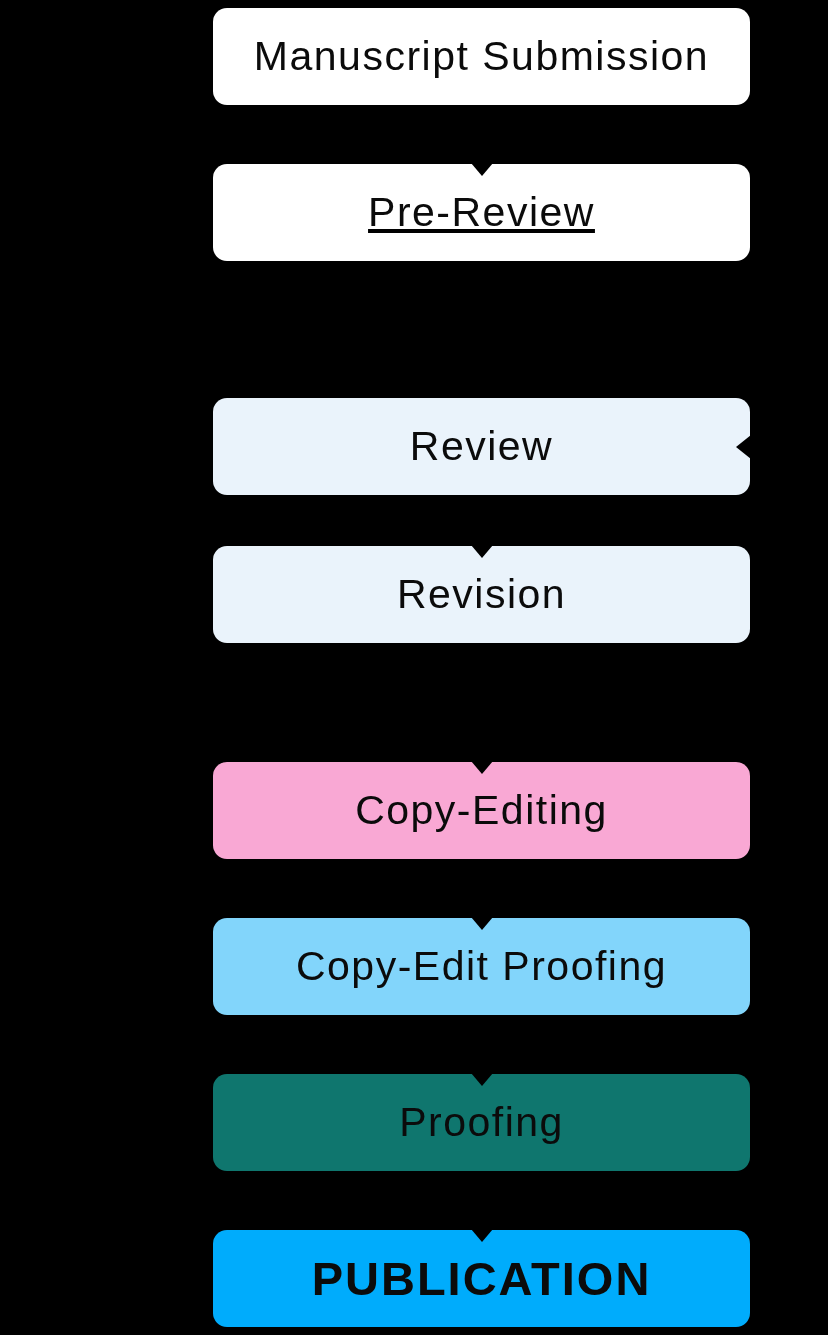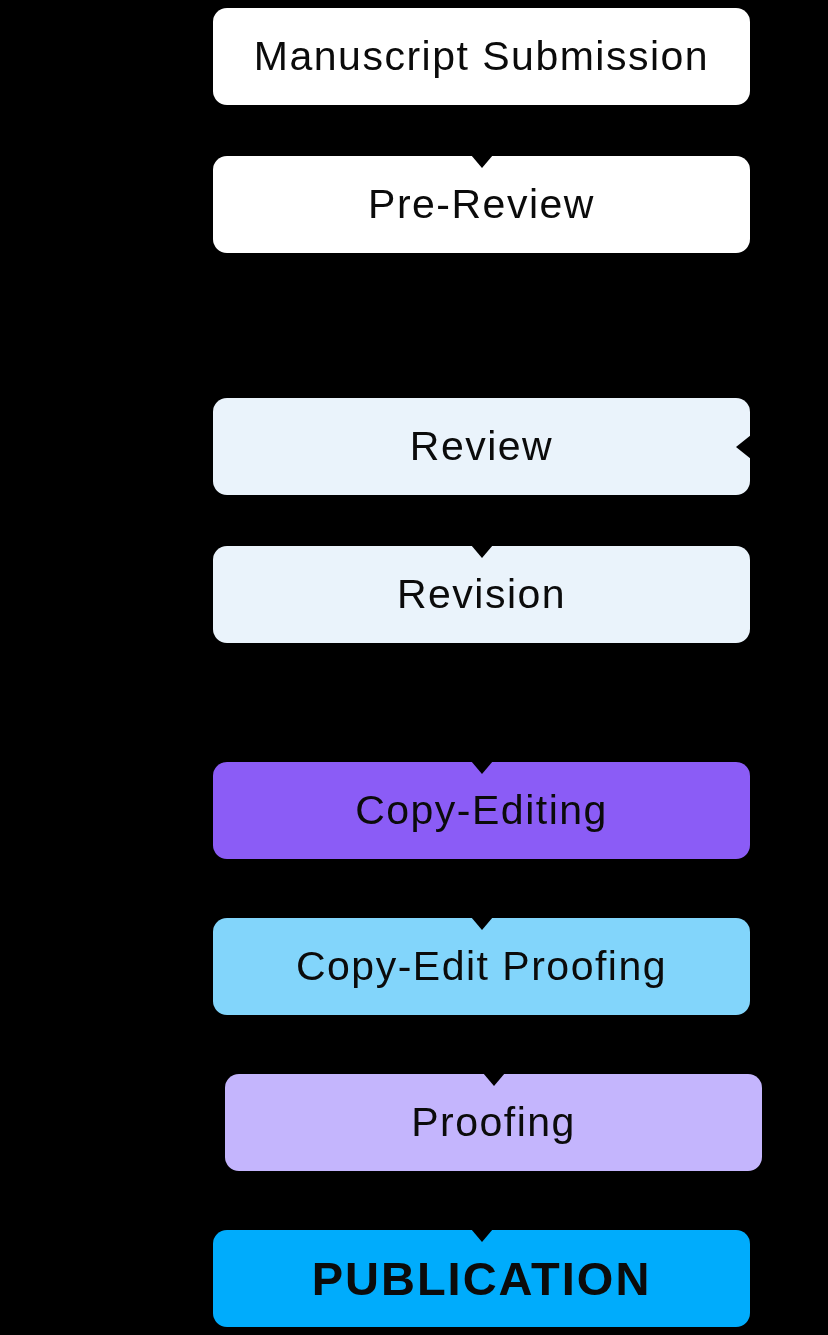--- a/index.html
+++ b/index.html
@@ -56,21 +56,21 @@
     right: -1px;
     top: 50%;
     transform: translateY(-50%);
     width: 0;
     height: 0;
     border-top: 12px solid transparent;
     border-bottom: 12px solid transparent;
     border-right: 15px solid #000000;
   }
   .st1 { top: 8px; }
-  .st2 { top: 156px; }
+  .st2 { top: 164px; text-decoration: underline; }
   .st3 { top: 398px; }
   .st4 { top: 546px; }
   .st5 { top: 762px; }
   .st6 { top: 918px; }
   .st7 { top: 1074px; }
   .st8 { top: 1230px; }
 </style>
 </head>
 <body>
 
@@ -88,31 +88,31 @@
   <div class="stage st3" style="background: rgb(234, 243, 251);">
     <span class="notch-left"></span>
     <span class="label">Review</span>
   </div>
 
   <div class="stage st4" style="background: rgb(234, 243, 251);">
     <span class="notch-down"></span>
     <span class="label">Revision</span>
   </div>
 
-  <div class="stage st5" style="background: #8b5cf6;">
+  <div class="stage st5" style="background: #f9a8d4;">
     <span class="notch-down"></span>
     <span class="label">Copy-Editing</span>
   </div>
 
   <div class="stage st6" style="background: rgb(130, 213, 251);">
     <span class="notch-down"></span>
     <span class="label">Copy-Edit Proofing</span>
   </div>
 
-  <div class="stage st7" style="background: #c4b5fd; margin-left: 12px;">
+  <div class="stage st7" style="background: #0f766e;">
     <span class="notch-down"></span>
     <span class="label">Proofing</span>
   </div>
 
   <div class="stage st8" style="background: rgb(0, 172, 252);">
     <span class="notch-down"></span>
     <span class="label emphasis">PUBLICATION</span>
   </div>
 
 </div>

